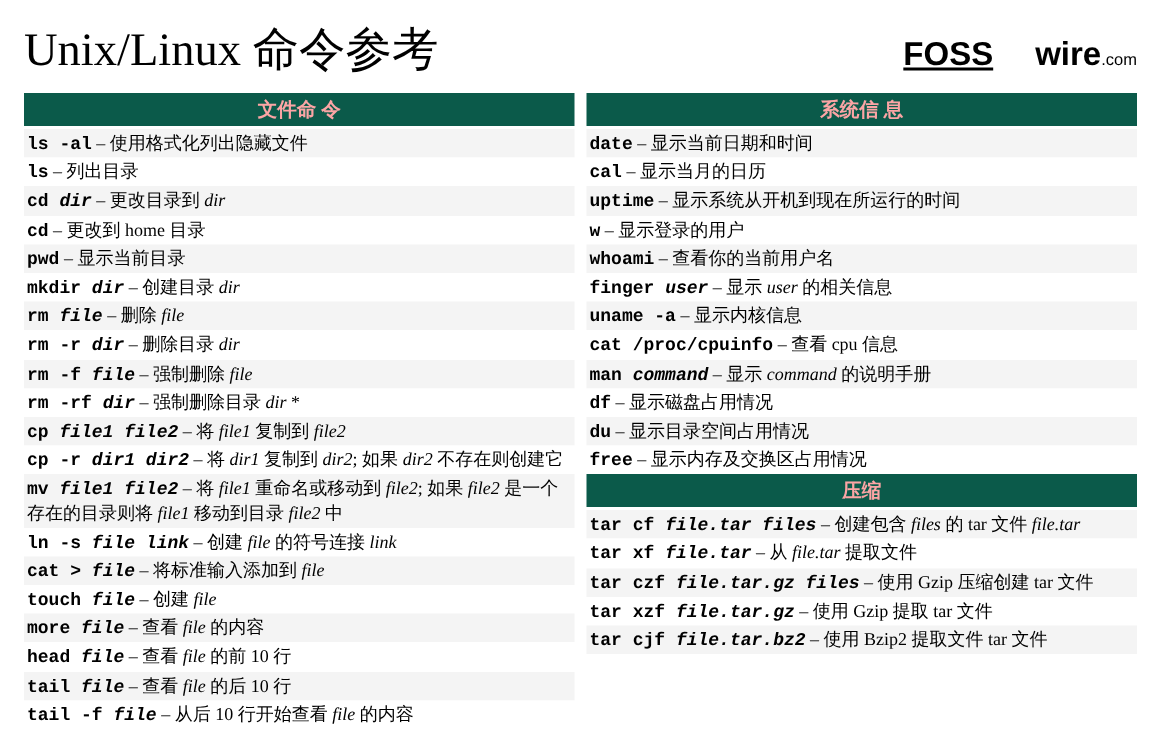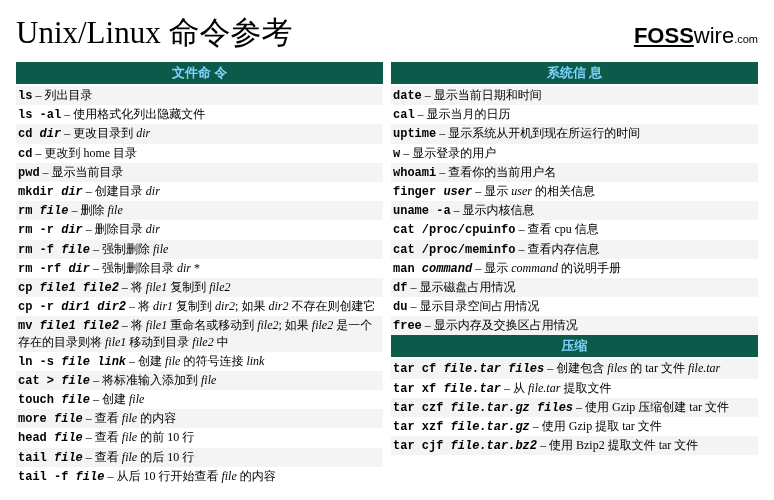--- a/index.html
+++ b/index.html
@@ -2,25 +2,25 @@
 <html><head>
 <meta charset="utf-8">
 <style>
   * { margin: 0; padding: 0; box-sizing: border-box; }
   body { font-family: Georgia, "Times New Roman", serif; font-size: 12px; background: #fff; color: #000; width: 774px; }
   .page { padding: 12px 16px; }
   .header { display: flex; justify-content: space-between; align-items: baseline; margin-bottom: 8px; }
   .title { font-size: 31px; font-weight: normal; }
   .logo { font-size: 22px; font-family: Arial, sans-serif; }
   .logo .bold { font-weight: bold; text-decoration: underline; }
-  .logo .thin { font-weight: normal; }
+  .logo .thin { font-weight: bold; margin-left: 28px; }
   .logo .dom { font-size: 11px; font-weight: normal; }
   .columns { display: flex; gap: 8px; }
   .col { flex: 1; min-width: 0; }
-  .section-head { background: #0b5a4a; color: #7dd3fc; font-weight: bold; text-align: center; padding: 2px 0; font-size: 13px; margin-bottom: 2px; }
+  .section-head { background: #0b5a4a; color: #fca5a5; font-weight: bold; text-align: center; padding: 2px 0; font-size: 13px; margin-bottom: 2px; }
   .row { padding: 1px 2px; line-height: 1.35; }
   .row:nth-child(odd) { background: #f4f4f4; }
   .row:nth-child(even) { background: #fff; }
   .cmd { font-family: "Courier New", monospace; font-weight: bold; font-size: 12px; }
   .cmd .arg { font-style: italic; font-weight: bold; }
   .desc { font-family: Georgia, serif; }
   .desc .arg { font-style: italic; }
 </style>
 </head>
 <body>
@@ -29,22 +29,22 @@
   <div class="header">
     <div class="title">Unix/Linux 命令参考</div>
     <div class="logo">
       <span class="bold">FOSS</span><span class="thin">wire</span><span class="dom">.com</span>
     </div>
   </div>
   <div class="columns">
     <div class="col" id="col-left">
         <div class="section-head">文件命 令</div>
         <div>
+          <div class="row"><span class="cmd">ls -al</span> – <span class="desc">使用格式化列出隐藏文件</span></div>
           <div class="row"><span class="cmd">ls</span> – <span class="desc">列出目录</span></div>
-          <div class="row"><span class="cmd">ls -al</span> – <span class="desc">使用格式化列出隐藏文件</span></div>
           <div class="row"><span class="cmd">cd <span class="arg">dir</span></span> – <span class="desc">更改目录到 <span class="arg">dir</span></span></div>
           <div class="row"><span class="cmd">cd</span> – <span class="desc">更改到 home 目录</span></div>
           <div class="row"><span class="cmd">pwd</span> – <span class="desc">显示当前目录</span></div>
           <div class="row"><span class="cmd">mkdir <span class="arg">dir</span></span> – <span class="desc">创建目录 <span class="arg">dir</span></span></div>
           <div class="row"><span class="cmd">rm <span class="arg">file</span></span> – <span class="desc">删除 <span class="arg">file</span></span></div>
           <div class="row"><span class="cmd">rm -r <span class="arg">dir</span></span> – <span class="desc">删除目录 <span class="arg">dir</span></span></div>
           <div class="row"><span class="cmd">rm -f <span class="arg">file</span></span> – <span class="desc">强制删除 <span class="arg">file</span></span></div>
           <div class="row"><span class="cmd">rm -rf <span class="arg">dir</span></span> – <span class="desc">强制删除目录 <span class="arg">dir</span> *</span></div>
           <div class="row"><span class="cmd">cp <span class="arg">file1</span> <span class="arg">file2</span></span> – <span class="desc">将 <span class="arg">file1</span> 复制到 <span class="arg">file2</span></span></div>
           <div class="row"><span class="cmd">cp -r <span class="arg">dir1</span> <span class="arg">dir2</span></span> – <span class="desc">将 <span class="arg">dir1</span> 复制到 <span class="arg">dir2</span>; 如果 <span class="arg">dir2</span> 不存在则创建它</span></div>
@@ -62,21 +62,20 @@
         <div class="section-head">系统信 息</div>
         <div>
           <div class="row"><span class="cmd">date</span> – <span class="desc">显示当前日期和时间</span></div>
           <div class="row"><span class="cmd">cal</span> – <span class="desc">显示当月的日历</span></div>
           <div class="row"><span class="cmd">uptime</span> – <span class="desc">显示系统从开机到现在所运行的时间</span></div>
           <div class="row"><span class="cmd">w</span> – <span class="desc">显示登录的用户</span></div>
           <div class="row"><span class="cmd">whoami</span> – <span class="desc">查看你的当前用户名</span></div>
           <div class="row"><span class="cmd">finger <span class="arg">user</span></span> – <span class="desc">显示 <span class="arg">user</span> 的相关信息</span></div>
           <div class="row"><span class="cmd">uname -a</span> – <span class="desc">显示内核信息</span></div>
           <div class="row"><span class="cmd">cat /proc/cpuinfo</span> – <span class="desc">查看 cpu 信息</span></div>
-          <div class="row"><span class="cmd">cat /proc/meminfo</span> – <span class="desc">查看内存信息</span></div>
           <div class="row"><span class="cmd">man <span class="arg">command</span></span> – <span class="desc">显示 <span class="arg">command</span> 的说明手册</span></div>
           <div class="row"><span class="cmd">df</span> – <span class="desc">显示磁盘占用情况</span></div>
           <div class="row"><span class="cmd">du</span> – <span class="desc">显示目录空间占用情况</span></div>
           <div class="row"><span class="cmd">free</span> – <span class="desc">显示内存及交换区占用情况</span></div>
         </div>
         <div class="section-head">压缩</div>
         <div>
           <div class="row"><span class="cmd">tar cf <span class="arg">file.tar</span> <span class="arg">files</span></span> – <span class="desc">创建包含 <span class="arg">files</span> 的 tar 文件 <span class="arg">file.tar</span></span></div>
           <div class="row"><span class="cmd">tar xf <span class="arg">file.tar</span></span> – <span class="desc">从 <span class="arg">file.tar</span> 提取文件</span></div>
           <div class="row"><span class="cmd">tar czf <span class="arg">file.tar.gz</span> <span class="arg">files</span></span> – <span class="desc">使用 Gzip 压缩创建 tar 文件</span></div>

